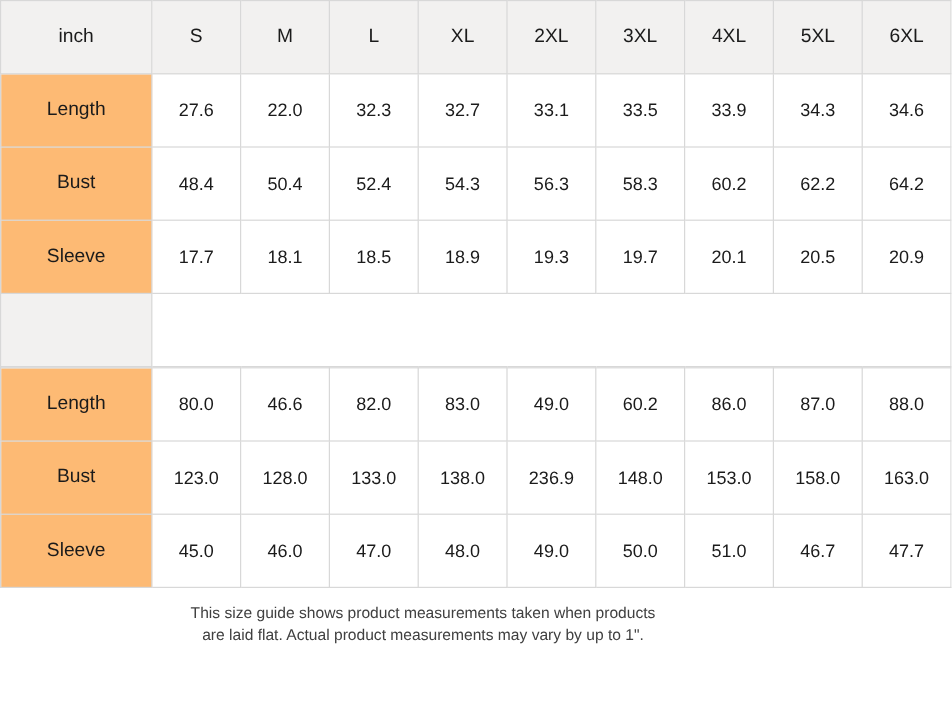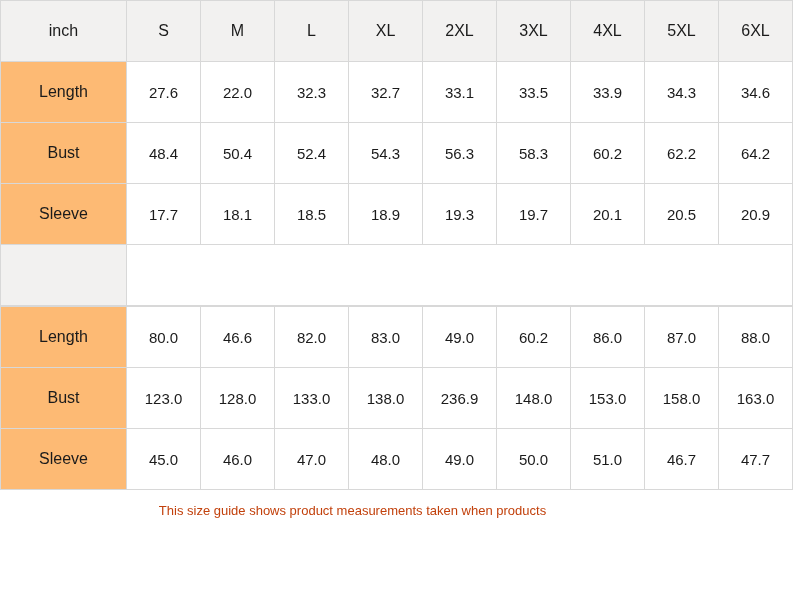--- a/index.html
+++ b/index.html
@@ -58,21 +58,21 @@
   }
   .spacer-row td.blank-left {
     background: #f2f1f0;
     border-right: 1px solid #d8d8d8;
   }
   .note {
     width: 705px;
     box-sizing: border-box;
     text-align: center;
     font-size: 13px;
-    color: #c2410c;
+    color: #404040;
     line-height: 18px;
     padding: 12px 40px 0 40px;
   }
   .note div {
     white-space: nowrap;
   }
 </style>
 </head>
 <body>
 
@@ -195,15 +195,16 @@
         <td>50.0</td>
         <td>51.0</td>
         <td>46.7</td>
         <td>47.7</td>
       </tr>
     </tbody>
   </table>
 
   <div class="note">
     <div>This size guide shows product measurements taken when products</div>
+    <div>are laid flat. Actual product measurements may vary by up to 1".</div>
   </div>
 
 </div>
 
 </body></html>

